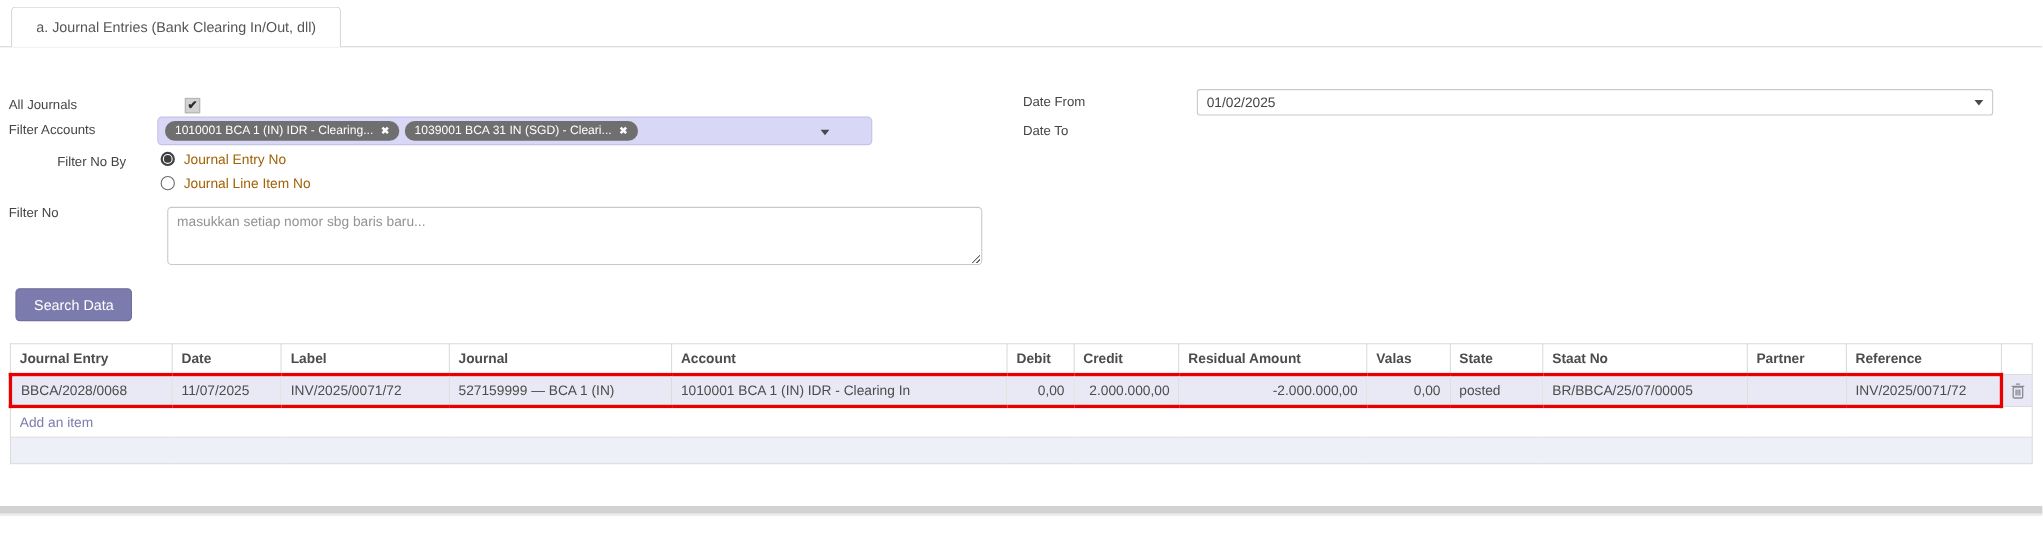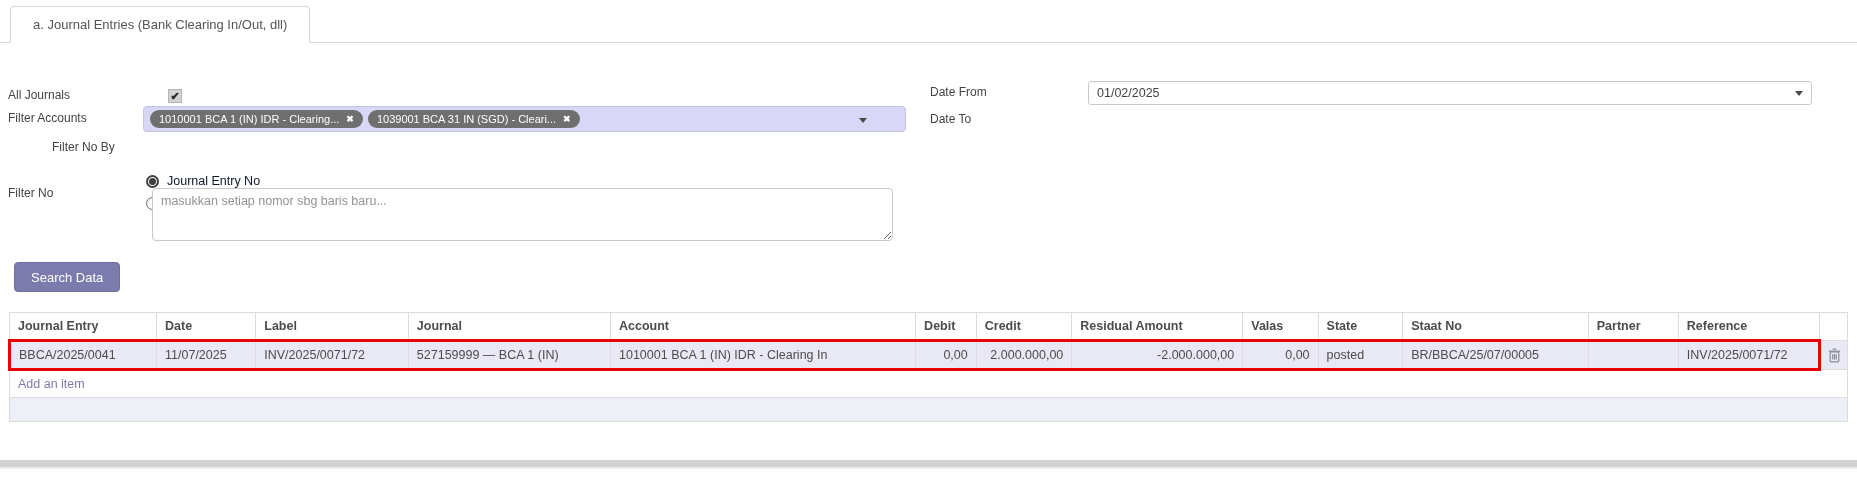--- a/index.html
+++ b/index.html
@@ -12,26 +12,26 @@
   .tab { font-size:13px; line-height:35px; padding:0 22px; white-space:nowrap; cursor:pointer; }
   .tab.active { background:#fff; color:#555; border:1px solid #d8d8d8; border-bottom:1px solid #fff; border-radius:4px 4px 0 0; margin-bottom:-1px; }
   .tab.inactive { color:#7c7bad; }
 
   
   .page-heading { position:absolute; left:8px; top:49px; font-size:19px; font-weight:bold; color:#8280b0; }
 
   
   .flabel { position:absolute; font-size:12px; font-weight:normal; color:#444; white-space:nowrap; }
   .checkbox { position:absolute; left:168px; top:89px; width:14px; height:14px; background:#d2d2d2; border:1px solid #b5b5b5; font-size:11px; line-height:12px; text-align:center; color:#2b2b2b; font-weight:bold; }
-  .tagfield { position:absolute; left:143px; top:106px; width:763px; height:26px; background:#d9d7f6; border:1px solid #c4c2e6; border-radius:4px; display:flex; align-items:center; padding:0 6px; gap:5px; }
+  .tagfield { position:absolute; left:143px; top:106px; width:650px; height:26px; background:#d9d7f6; border:1px solid #c4c2e6; border-radius:4px; display:flex; align-items:center; padding:0 6px; gap:5px; }
   .tag { background:#6f6f6f; color:#fff; font-size:11px; height:18px; line-height:18px; border-radius:10px; padding:0 9px; display:flex; align-items:center; gap:7px; white-space:nowrap; }
   .tag .x { font-size:9px; font-weight:bold; cursor:pointer; }
   .caret { width:0; height:0; border-left:4px solid transparent; border-right:4px solid transparent; border-top:5px solid #4a4a4a; }
   .tagfield .caret { position:absolute; right:38px; top:11px; }
-  .radio-row { position:absolute; display:flex; align-items:flex-end; gap:8px; font-size:12.5px; color:#0f172a;margin-top:36px; }
+  .radio-row { position:absolute; display:flex; align-items:flex-start; gap:8px; font-size:12.5px; color:#a16207; }
   .radio { width:13px; height:13px; border-radius:50%; border:2px solid #3f3f3f; background:#fff; position:relative; }
   .radio.sel::after { content:""; position:absolute; left:50%; top:50%; width:7px; height:7px; margin:-3.5px 0 0 -3.5px; border-radius:50%; background:#3f3f3f; }
   .radio.unsel { border:1.5px solid #6a6a6a; }
   textarea.filter-no { position:absolute; left:152px; top:188px; width:741px; height:53px; font-family:"Liberation Sans", sans-serif; font-size:12.5px; color:#555; padding:5px 8px; border:1px solid #c9c9c9; border-radius:4px; resize:both; }
   textarea.filter-no::placeholder { color:#939393; }
 
   .dateinput { position:absolute; left:1088px; width:724px; height:24px; border:1px solid #c9c9c9; border-radius:3px; background:#fff; font-size:12.5px; line-height:22px; padding:0 26px 0 8px; color:#444; }
   .dateinput.lav { background:#d9d7f6; border-color:#b9b7e0; }
   .dateinput .caret { position:absolute; right:8px; top:9px; }
 
@@ -134,21 +134,21 @@
         <th class="num">Valas</th>
         <th>State</th>
         <th>Staat No</th>
         <th>Partner</th>
         <th>Reference</th>
         <th></th>
       </tr>
     </thead>
     <tbody>
       <tr class="hl">
-        <td>BBCA/2025/0041</td>
+        <td>BBCA/2028/0068</td>
         <td>11/07/2025</td>
         <td>INV/2025/0071/72</td>
         <td>527159999 — BCA 1 (IN)</td>
         <td>1010001 BCA 1 (IN) IDR - Clearing In</td>
         <td class="num">0,00</td>
         <td class="num">2.000.000,00</td>
         <td class="num">-2.000.000,00</td>
         <td class="num">0,00</td>
         <td>posted</td>
         <td>BR/BBCA/25/07/00005</td>

